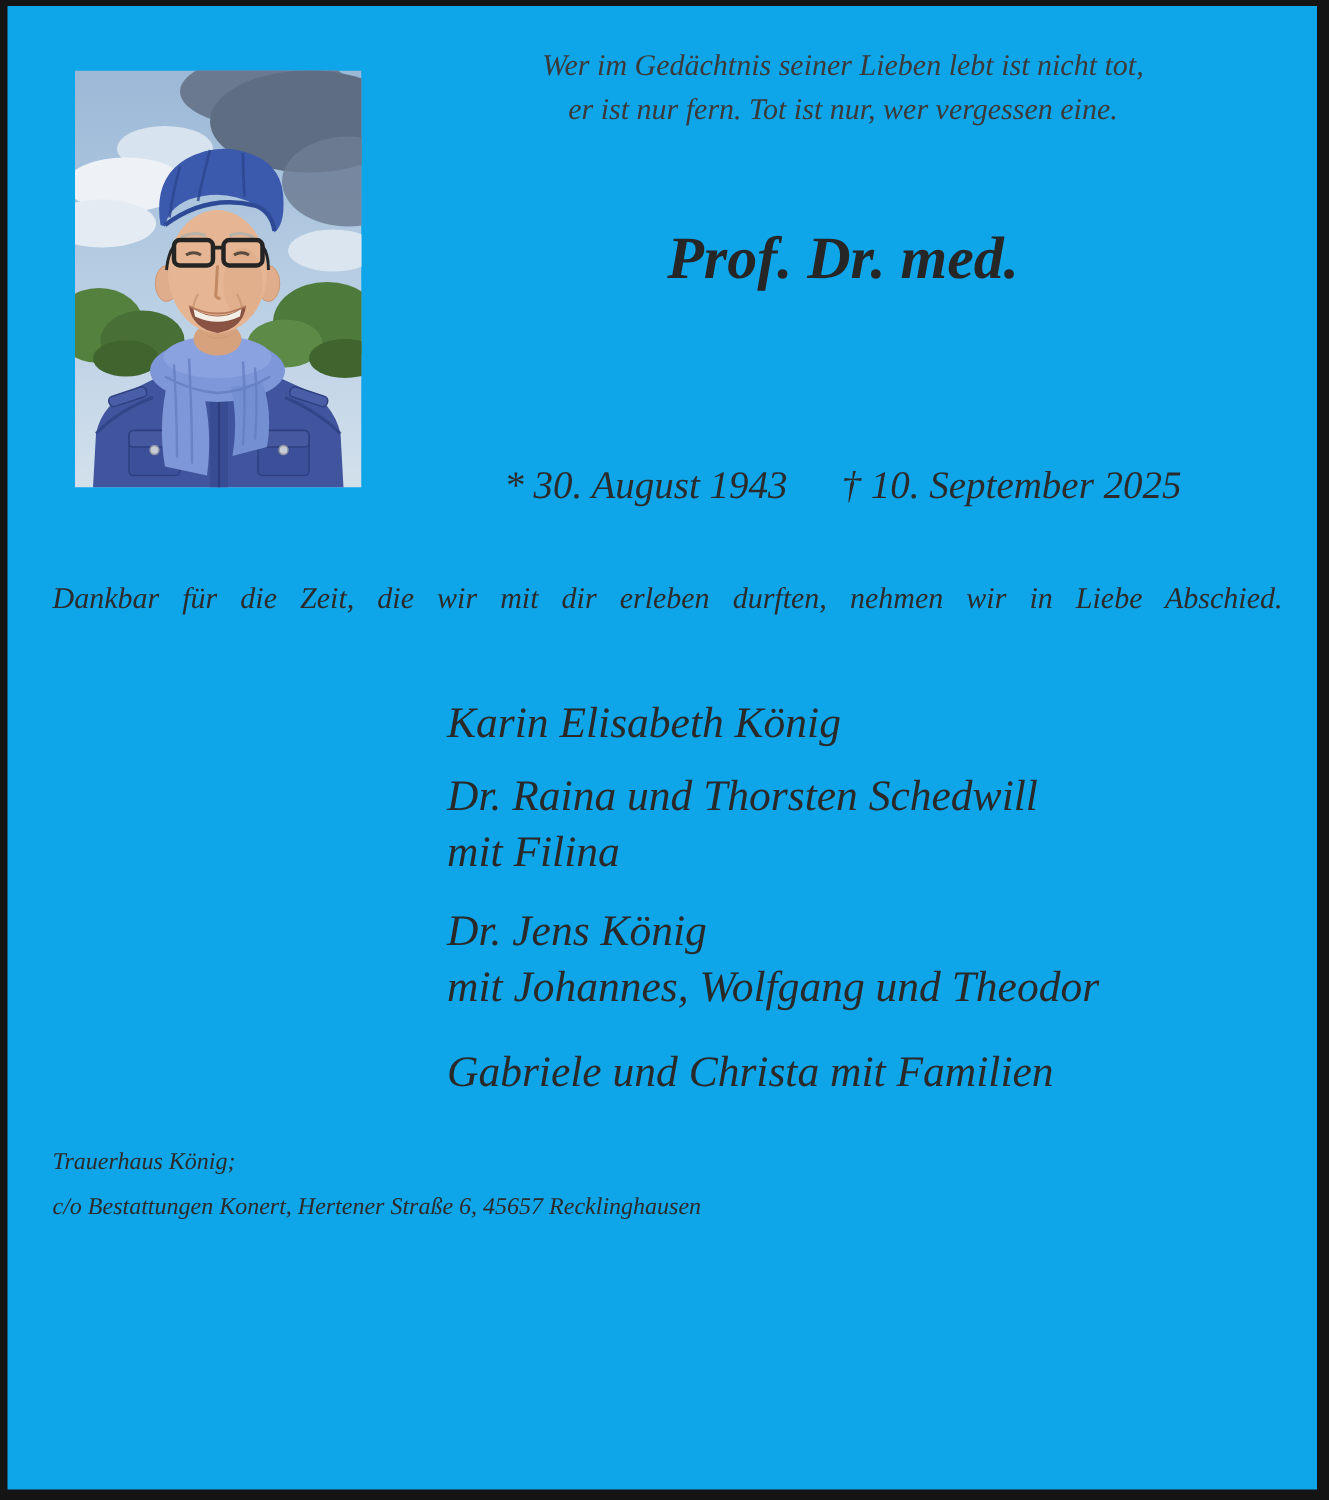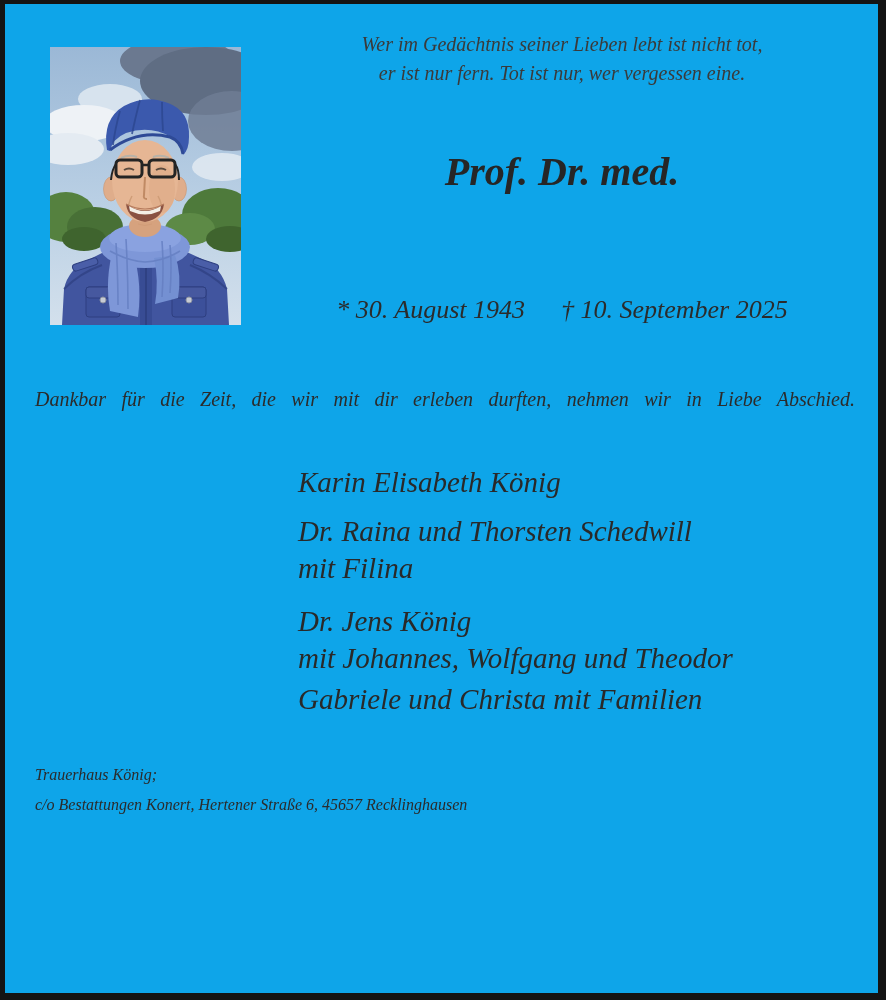--- a/index.html
+++ b/index.html
@@ -21,33 +21,33 @@
 
   .photo {
     position: absolute; left: 50px; top: 47px;
     width: 191px; height: 278px; display: block;
   }
 
   .centercol { position: absolute; left: 254px; width: 616px; text-align: center; }
   .epigraph  { top: 30px; font-size: 20px; line-height: 29px; color: #3a3a3a; }
   .title-prefix { top: 148px; font-size: 40px; line-height: 48px; font-weight: bold; color: #262626; }
   .deceased-name { top: 198px; font-size: 66px; line-height: 80px; font-weight: bold; color: #242424; letter-spacing: -1px; }
-  .dates { top: 290px; font-size: 26px; line-height: 40px; color: #2b2b2b; }
+  .dates { top: 304px; font-size: 26px; line-height: 40px; color: #2b2b2b; }
   .dates .death { margin-left: 36px; }
 
   .farewell {
     position: absolute; left: 35px; top: 384px; width: 820px;
     font-size: 20px; line-height: 30px;
     text-align: justify; text-align-last: justify;
   }
 
   .names { position: absolute; left: 298px; top: 464px; font-size: 29px; line-height: 37px; color: #292929; }
   .names .group.g2 { margin-top: 12px; }
   .names .group.g3 { margin-top: 16px; }
-  .names .group.g4 { margin-top: 4px; }
+  .names .group.g4 { margin-top: 20px; }
 
   .funeral-home { position: absolute; left: 35px; top: 760px; font-size: 16px; line-height: 30px; }
 
   .para { position: absolute; left: 35px; width: 818px; font-size: 19px; }
   .service  { top: 847px; line-height: 27px; }
   .donation { top: 912px; line-height: 28px; }
   .jline { text-align: justify; text-align-last: justify; }
 </style>
 </head>
 <body>

